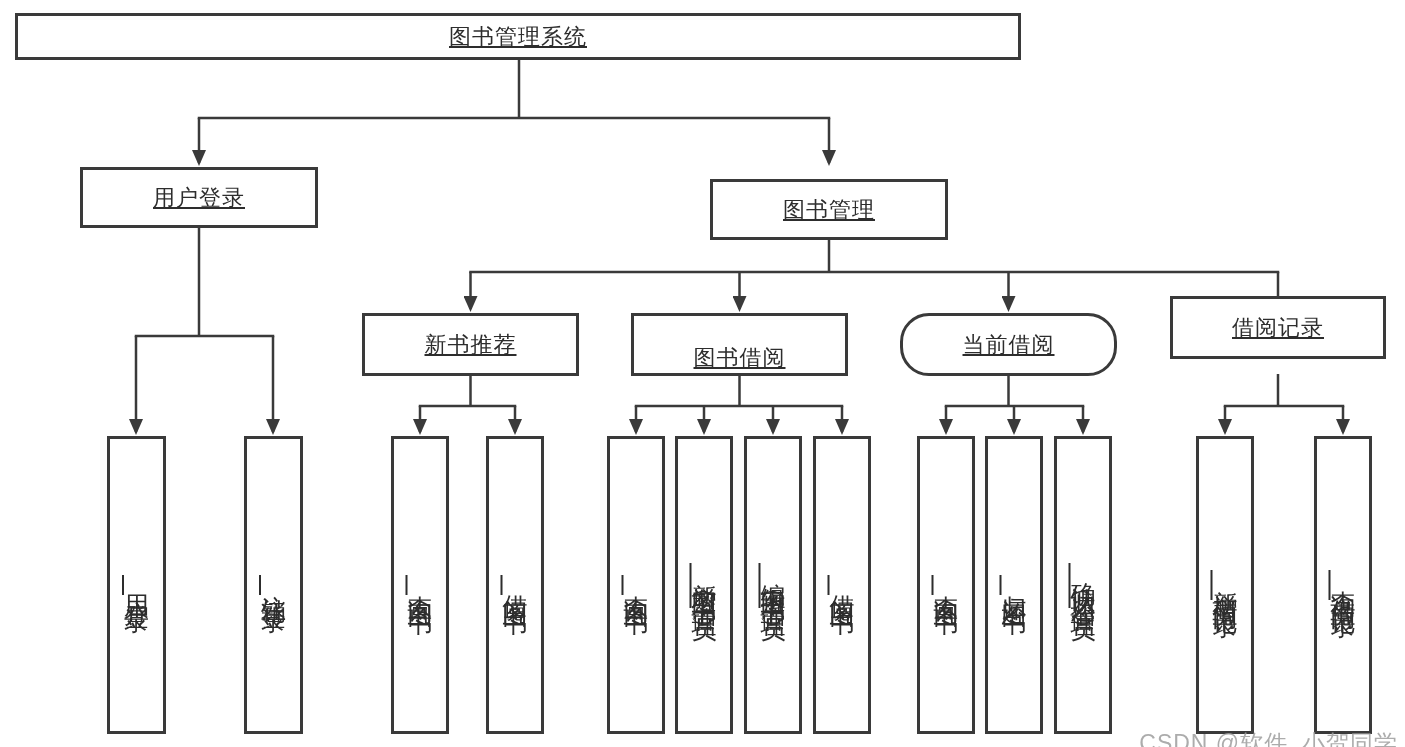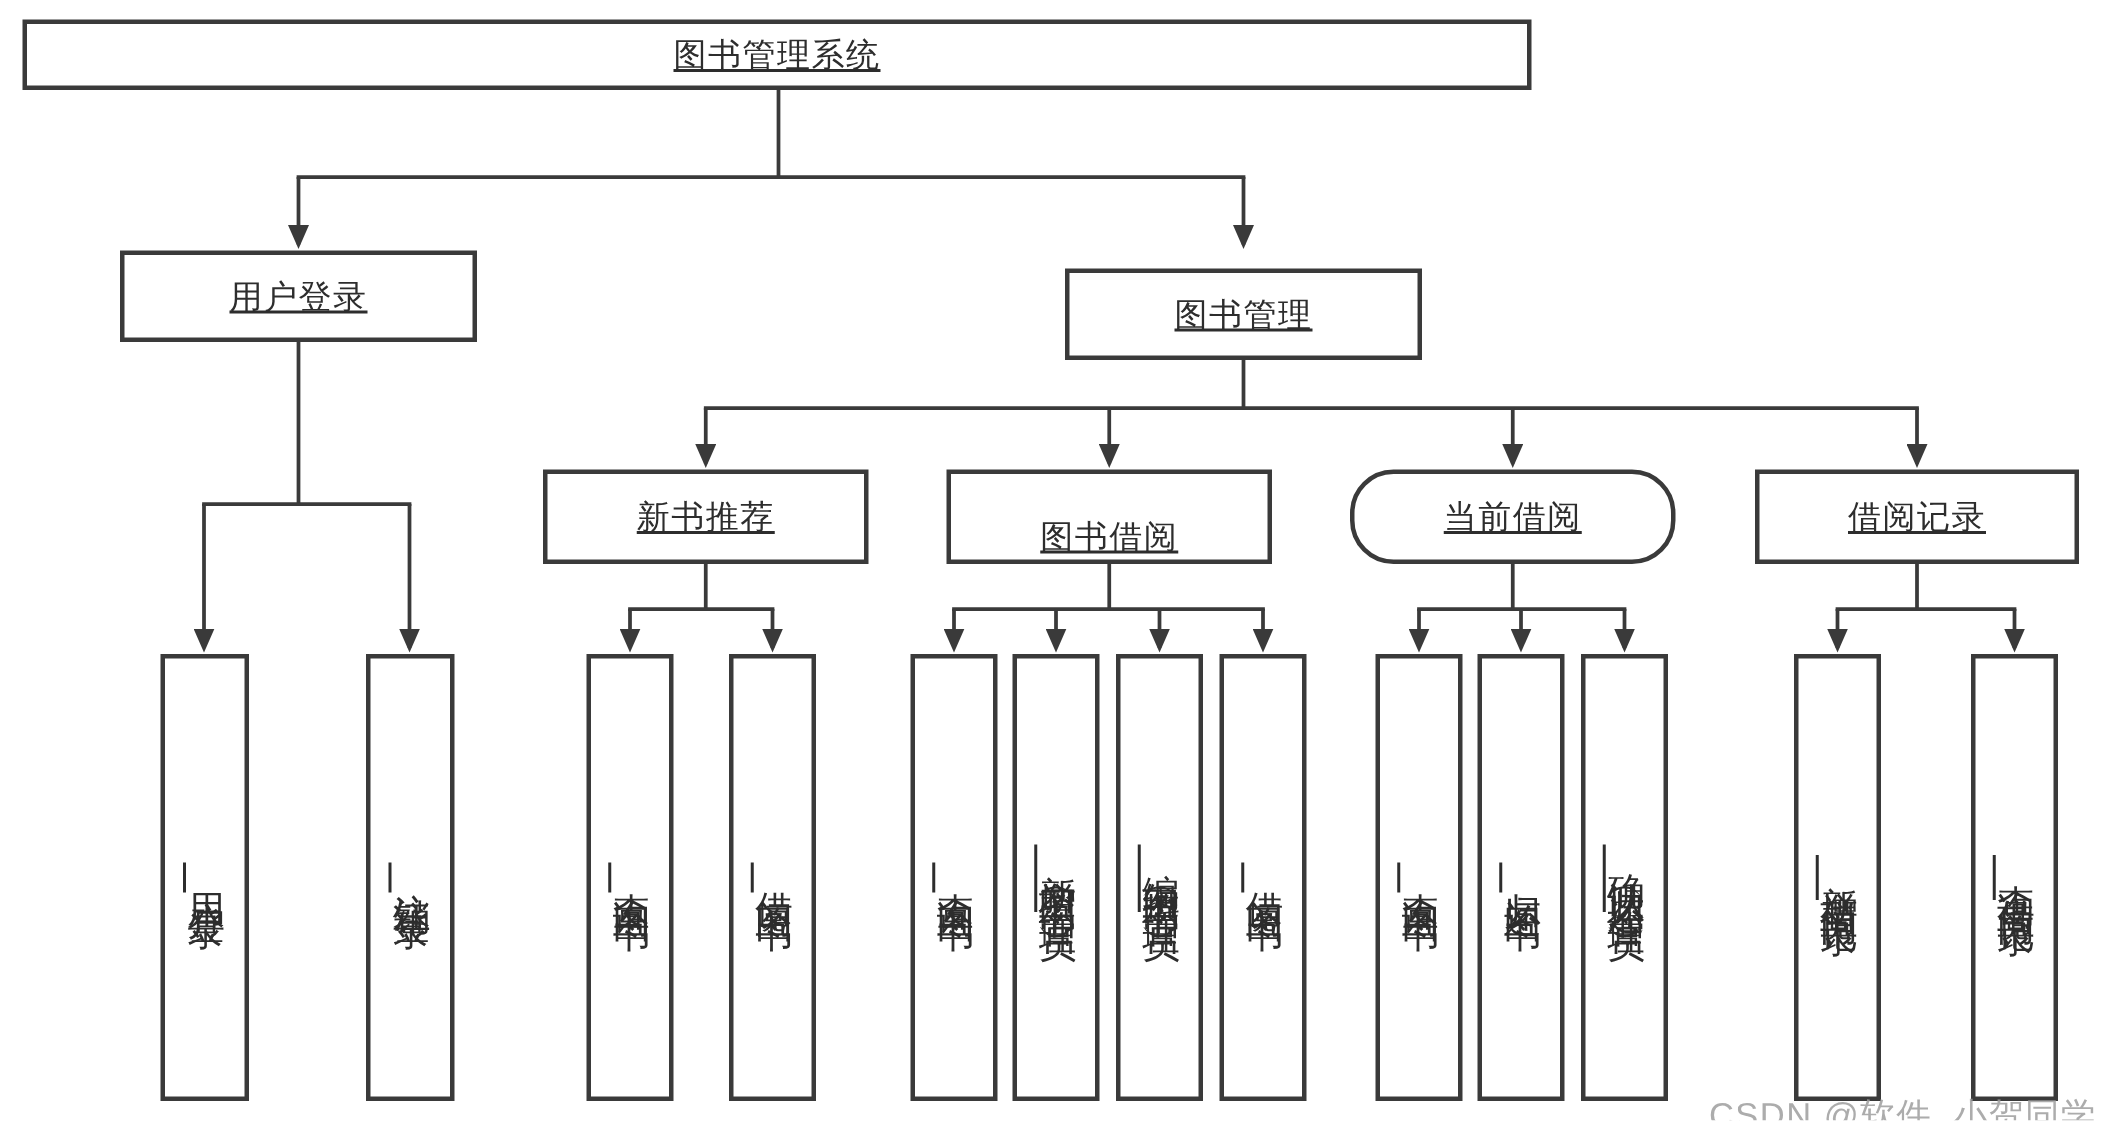--- a/index.html
+++ b/index.html
@@ -142,21 +142,21 @@
 
   <div class="node" style="left:362px; top:313px; width:217px; height:63px;text-align:center;">
     <span class="hlabel">新书推荐</span>
   </div>
   <div class="node" style="left:631px; top:313px; width:217px; height:63px;align-items:flex-end;">
     <span class="hlabel">图书借阅</span>
   </div>
   <div class="node" style="left:900px; top:313px; width:217px; height:63px;border-radius:29px;">
     <span class="hlabel">当前借阅</span>
   </div>
-  <div class="node" style="left:1170px; top:313px; width:216px; height:63px;">
+  <div class="node" style="left:1170px; top:296px; width:216px; height:63px;">
     <span class="hlabel">借阅记录</span>
   </div>
 
   <div class="node vbox" style="left:107px; top:436px; width:59px; height:298px;">
     <span class="vtext">用户登录</span>
   </div>
   <div class="node vbox" style="left:244px; top:436px; width:59px; height:298px;">
     <span class="vtext">注销登录</span>
   </div>
 

